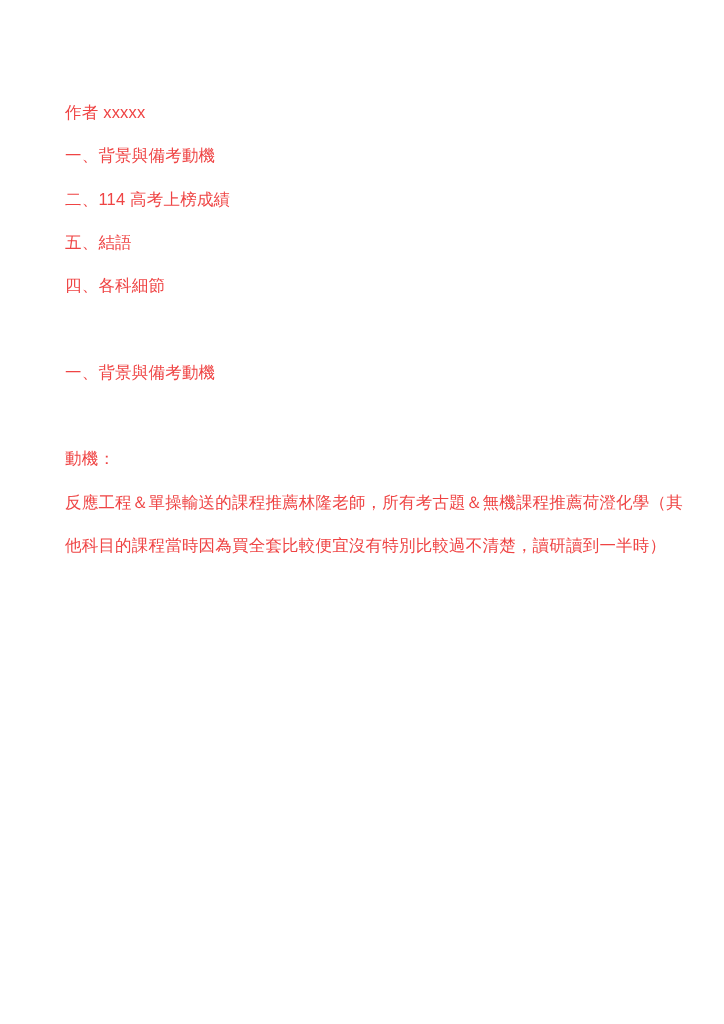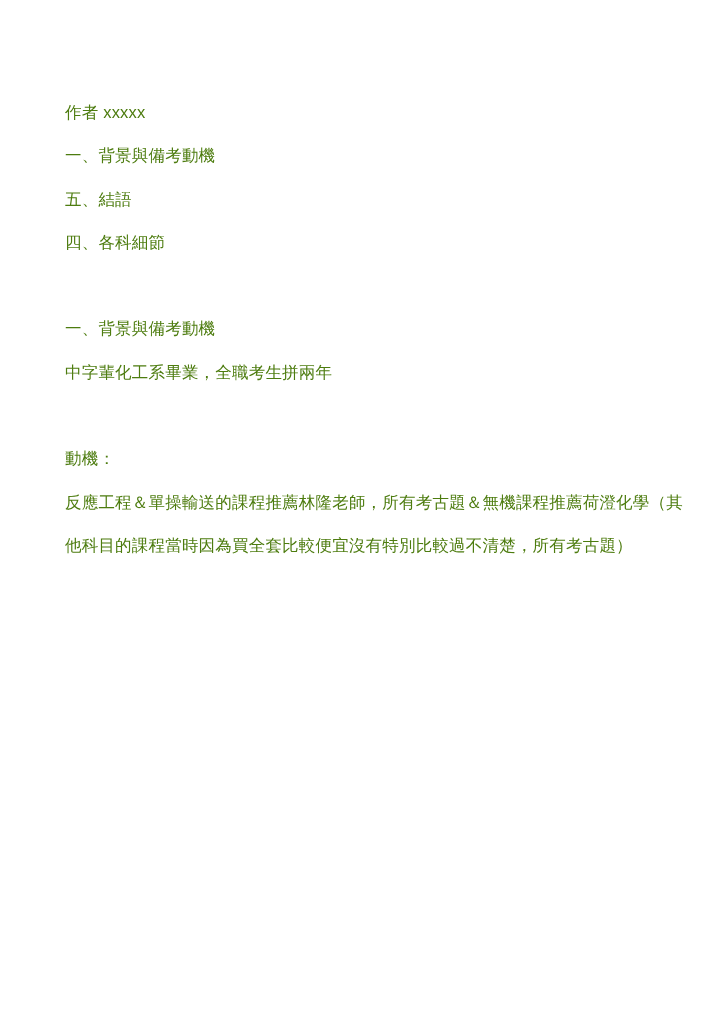--- a/index.html
+++ b/index.html
@@ -9,40 +9,40 @@
   }
   .page {
     position: relative;
     width: 724px;
     height: 1024px;
     background: #ffffff;
     box-sizing: border-box;
     padding: 91px 24px 0 65px;
     font-family: "Liberation Sans", sans-serif;
     font-weight: 500;
-    color: #4d7c0f;
+    color: #ef4444;
     font-size: 16.5px;
     overflow: hidden;
   }
   .line {
     height: 43.3px;
     line-height: 43.3px;
     letter-spacing: 0.2px;
     white-space: nowrap;
     overflow: visible;
   }
 </style>
 </head>
 <body>
 
 <div class="page">
   <div class="line">作者 xxxxx</div>
   <div class="line">一、背景與備考動機</div>
+  <div class="line">二、114 高考上榜成績</div>
   <div class="line">五、結語</div>
   <div class="line">四、各科細節</div>
   <div class="line"></div>
   <div class="line">一、背景與備考動機</div>
-  <div class="line">中字輩化工系畢業，全職考生拼兩年</div>
   <div class="line"></div>
   <div class="line">動機：</div>
   <div class="line">反應工程＆單操輸送的課程推薦林隆老師，所有考古題＆無機課程推薦荷澄化學（其</div>
-  <div class="line">他科目的課程當時因為買全套比較便宜沒有特別比較過不清楚，所有考古題）</div>
+  <div class="line">他科目的課程當時因為買全套比較便宜沒有特別比較過不清楚，讀研讀到一半時）</div>
 </div>
 
 </body></html>

